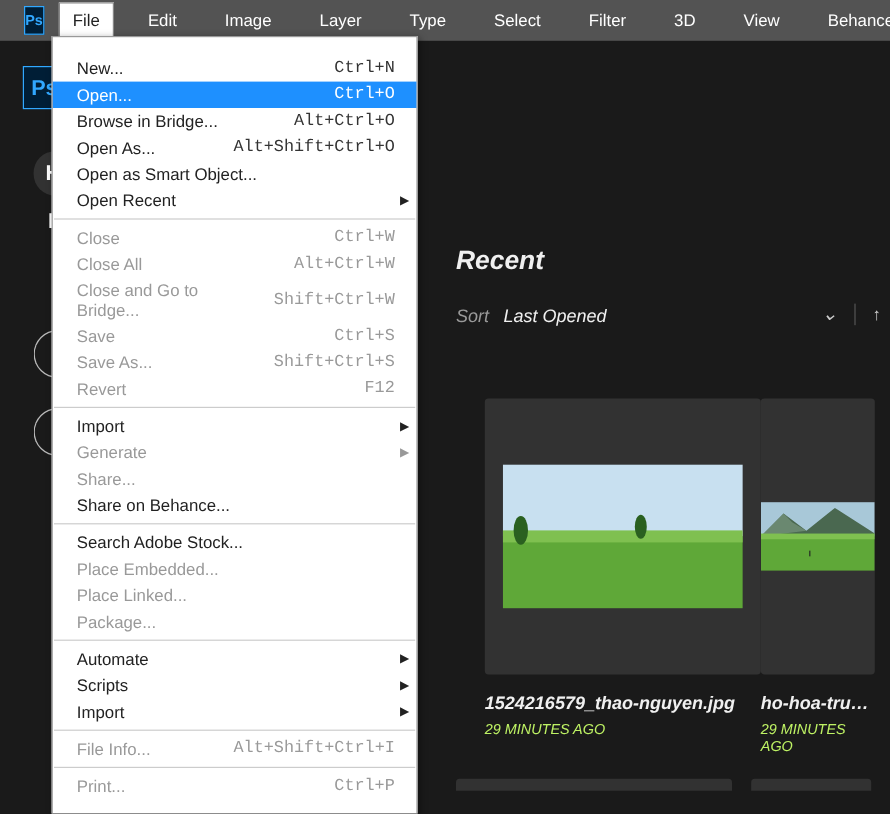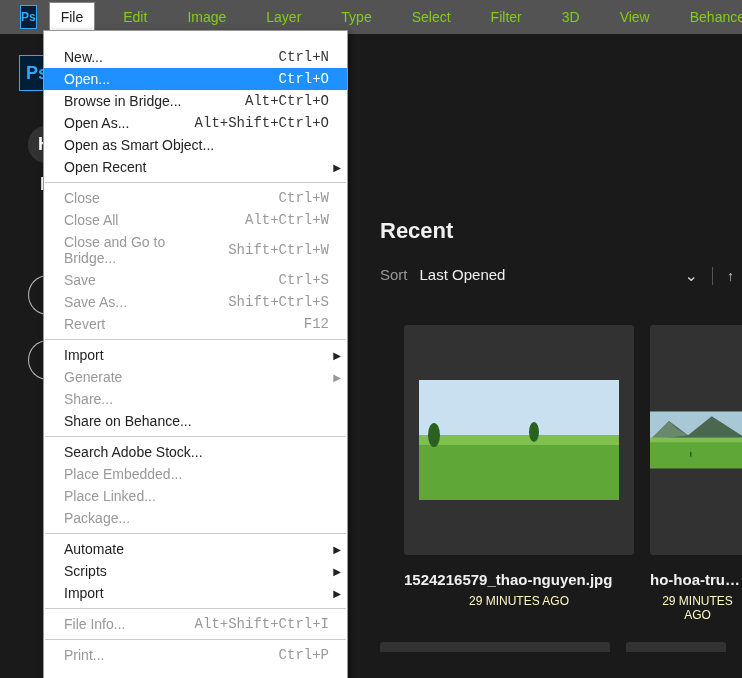--- a/index.html
+++ b/index.html
@@ -28,21 +28,21 @@
     display: flex;
     align-items: center;
     justify-content: center;
     font-size: 12px;
     font-weight: bold;
     color: #31a8ff;
     margin-right: 12px;
   }
   .menu-item {
     padding: 7px 12px;
-    color: #84cc16;
+    color: #ffffff;
     cursor: default;
     font-size: 14px;
   }
   .menu-item.active {
     background: #fff;
     color: #222;
     box-shadow: inset 0 0 0 1px #888;
   }
   .dropdown {
     position: absolute;
@@ -99,43 +99,43 @@
     bottom: 0;
   }
   .recent-title {
     font-size: 22px;
     font-weight: 600;
     color: #f0f0f0;
     margin-bottom: 22px;
   }
   .sort-row {
     display: flex;
-    align-items: flex-start;
+    align-items: flex-end;
     font-size: 15px;
     color: #ccc;
-    margin-bottom: 40px;
+    margin-bottom: 60px;
     gap: 12px;
   }
   .sort-row .sort-label { color: #999; }
   .sort-row .sort-value { color: #f0f0f0; }
   .sort-icons {
     display: flex;
     align-items: center;
     gap: 14px;
     margin-left: auto;
     margin-right: 8px;
   }
   .sort-icons .divider {
     width: 1px;
     height: 18px;
     background: #555;
   }
   .thumbs {
     display: flex;
-    gap: 16px;
+    gap: 0;
     padding-left: 24px;
   }
   .thumb-card {
     width: 230px;
   }
   .thumb-img {
     width: 230px;
     height: 230px;
     background: #323232;
     border-radius: 3px;
@@ -149,24 +149,23 @@
     font-size: 15px;
     color: #f0f0f0;
     margin-top: 16px;
     white-space: nowrap;
     overflow: hidden;
     text-overflow: ellipsis;
     font-weight: 600;
   }
   .thumb-time {
     font-size: 12px;
-    color: #fef9c3;
+    color: #bef264;
     margin-top: 6px;
     text-transform: uppercase;
-    text-align: center;
   }
   .left-strip {
     position: absolute;
     top: 55px;
     left: 19px;
     width: 36px;
     height: 36px;
     background: #001e36;
     border: 1px solid #31a8ff;
     display: flex;
@@ -310,21 +309,21 @@
       <span class="shortcut">Alt+Shift+Ctrl+I</span>
     </div>
     <div class="dd-sep"></div>
     <div class="dd-item disabled">
       <span>Print...</span>
       <span class="shortcut">Ctrl+P</span>
     </div>
   </div>
 
 <div class="recent-panel">
-  <div style="position:relative;top:128px;">
+  <div style="position:relative;top:114px;font-style:italic;">
     <div class="recent-title">Recent</div>
     <div class="sort-row">
       <span class="sort-label">Sort</span>
       <span class="sort-value">Last Opened</span>
       <div class="sort-icons">
         <span style="font-size:16px;color:#ccc;">⌄</span>
         <span class="divider"></span>
         <span style="font-size:14px;color:#ccc;">↑</span>
       </div>
     </div>

